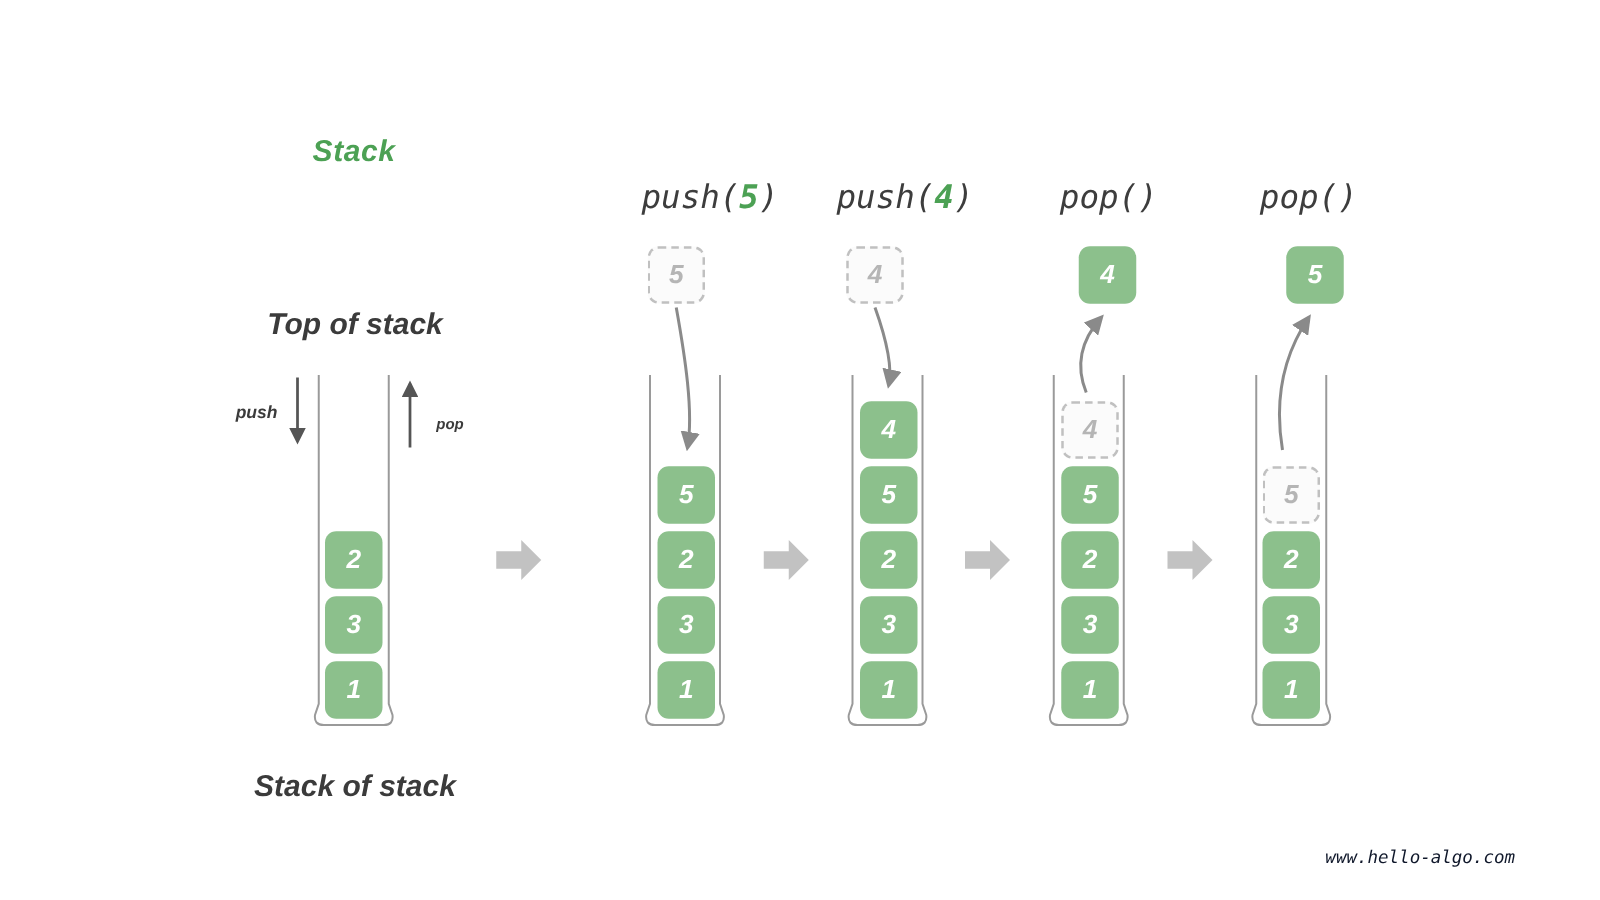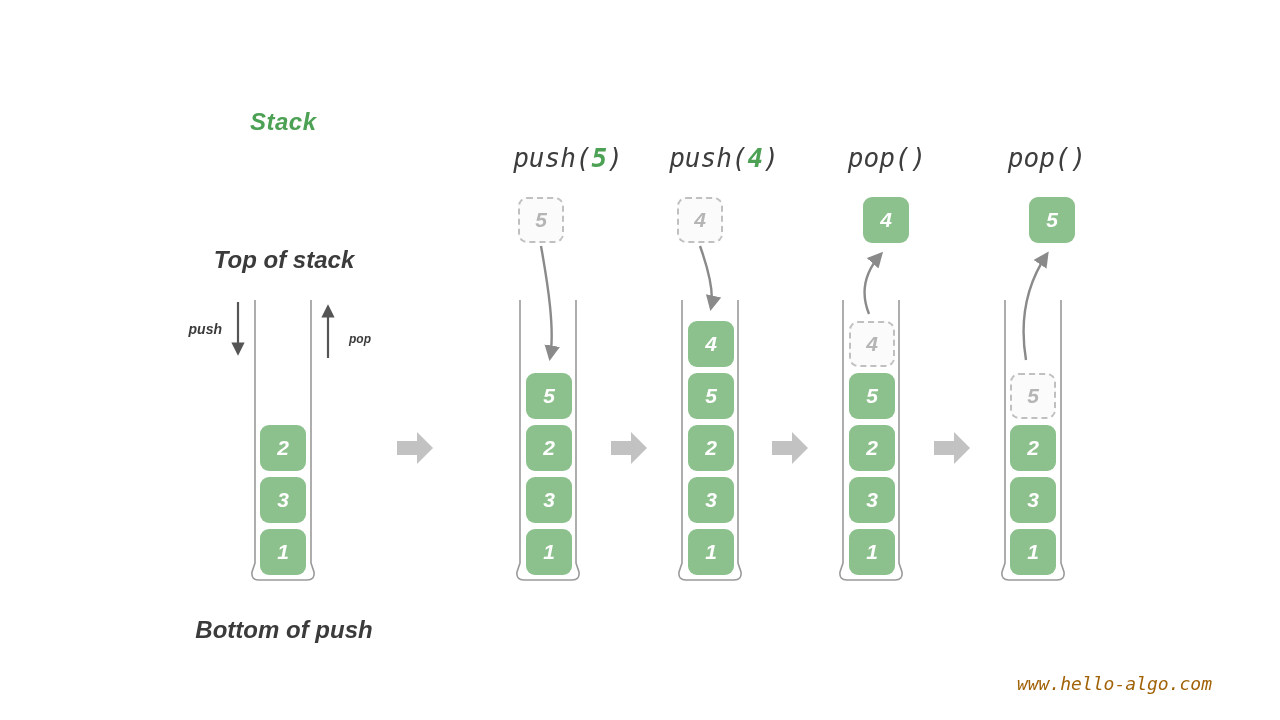--- a/index.html
+++ b/index.html
@@ -26,21 +26,21 @@
     position:absolute;width:46px;height:46px;border-radius:9px;
     display:flex;align-items:center;justify-content:center;
     font-size:21px;font-weight:700;box-sizing:border-box;
   }
   .cell.solid{background:#8cc08c;color:#ffffff;}
   .cell.dashed{
     background:#fbfbfb;border:2px dashed #c0c0c0;color:#b5b5b5;
   }
   .watermark{
     position:absolute;right:44px;bottom:26px;
-    font-family:"DejaVu Sans Mono",monospace;font-size:18px;color:#a16207;
+    font-family:"DejaVu Sans Mono",monospace;font-size:14px;color:#0f172a;
   }
 </style>
 </head>
 <body>
 
 <div class="canvas">
 
   <svg class="overlay" viewBox="0 0 1280 720">
     <defs>
       <marker id="ah-gray" viewBox="0 0 10 10" refX="8" refY="5" markerWidth="6.5" markerHeight="6.5" orient="auto">
@@ -74,21 +74,21 @@
     <g fill="#c2c2c2">
       <polygon points="397,441 417,441 417,432 433,448 417,464 417,455 397,455"></polygon>
       <polygon points="611,441 631,441 631,432 647,448 631,464 631,455 611,455"></polygon>
       <polygon points="772,441 792,441 792,432 808,448 792,464 792,455 772,455"></polygon>
       <polygon points="934,441 954,441 954,432 970,448 954,464 954,455 934,455"></polygon>
     </g>
   </svg>
 
   <div class="title">Stack</div>
   <div class="label top-label">Top of stack</div>
-  <div class="label bottom-label">Bottom of push</div>
+  <div class="label bottom-label">Stack of stack</div>
   <div class="label push-label">push</div>
   <div class="label pop-label">pop</div>
 
   <div class="op-header" style="left:568px">
     <span>push(</span><span class="op-arg">5</span><span>)</span>
   </div>
   <div class="op-header" style="left:724px">
     <span>push(</span><span class="op-arg">4</span><span>)</span>
   </div>
   <div class="op-header" style="left:887px">

